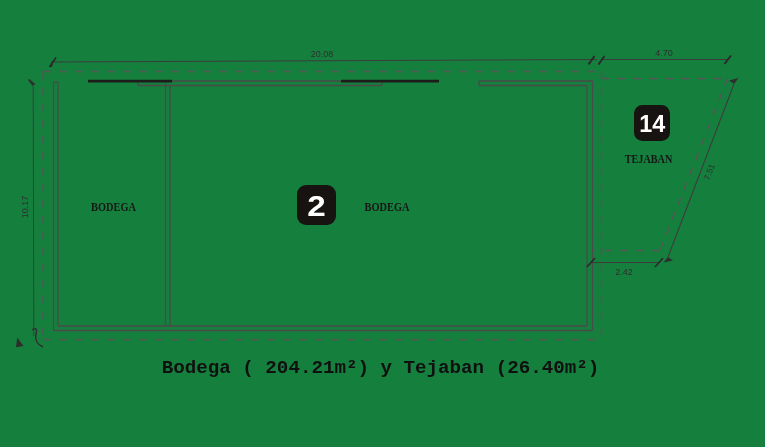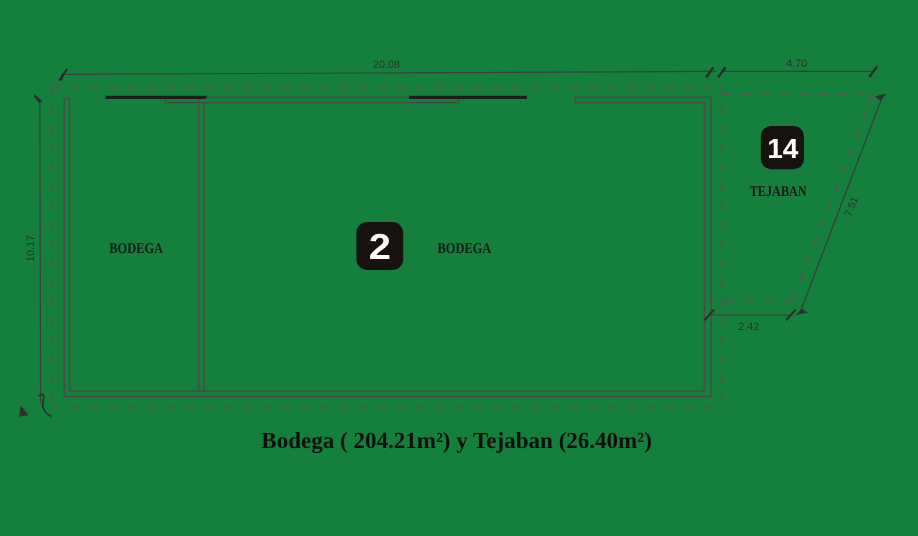--- a/index.html
+++ b/index.html
@@ -1,19 +1,19 @@
 <!DOCTYPE html>
 <html><head>
 <meta charset="utf-8">
 <style>
   html,body{margin:0;padding:0;background:#ffffff;}
   .page{position:relative;width:765px;height:447px;background:#15803d;overflow:hidden;padding-left:29px;}
   svg{position:absolute;left:0;top:0;}
   .cap{position:absolute;left:0;top:356.5px;width:761px;text-align:center;
-       font-family:Liberation Serif, serif;font-weight:bold;font-size:19.2px;color:#101010;}
+       font-family:Liberation Mono, monospace;font-weight:bold;font-size:19.2px;color:#101010;}
 </style>
 </head>
 <body>
 <div class="page">
 <svg width="765" height="447" viewBox="0 0 765 447">
 
   <g stroke="#555555" stroke-width="1.5" fill="none" stroke-dasharray="7.5,8.5">
     <path d="M43,71.5 H601.5"></path>
     <path d="M43,71.5 V339.5"></path>
     <path d="M43,339.5 H601.5"></path>

